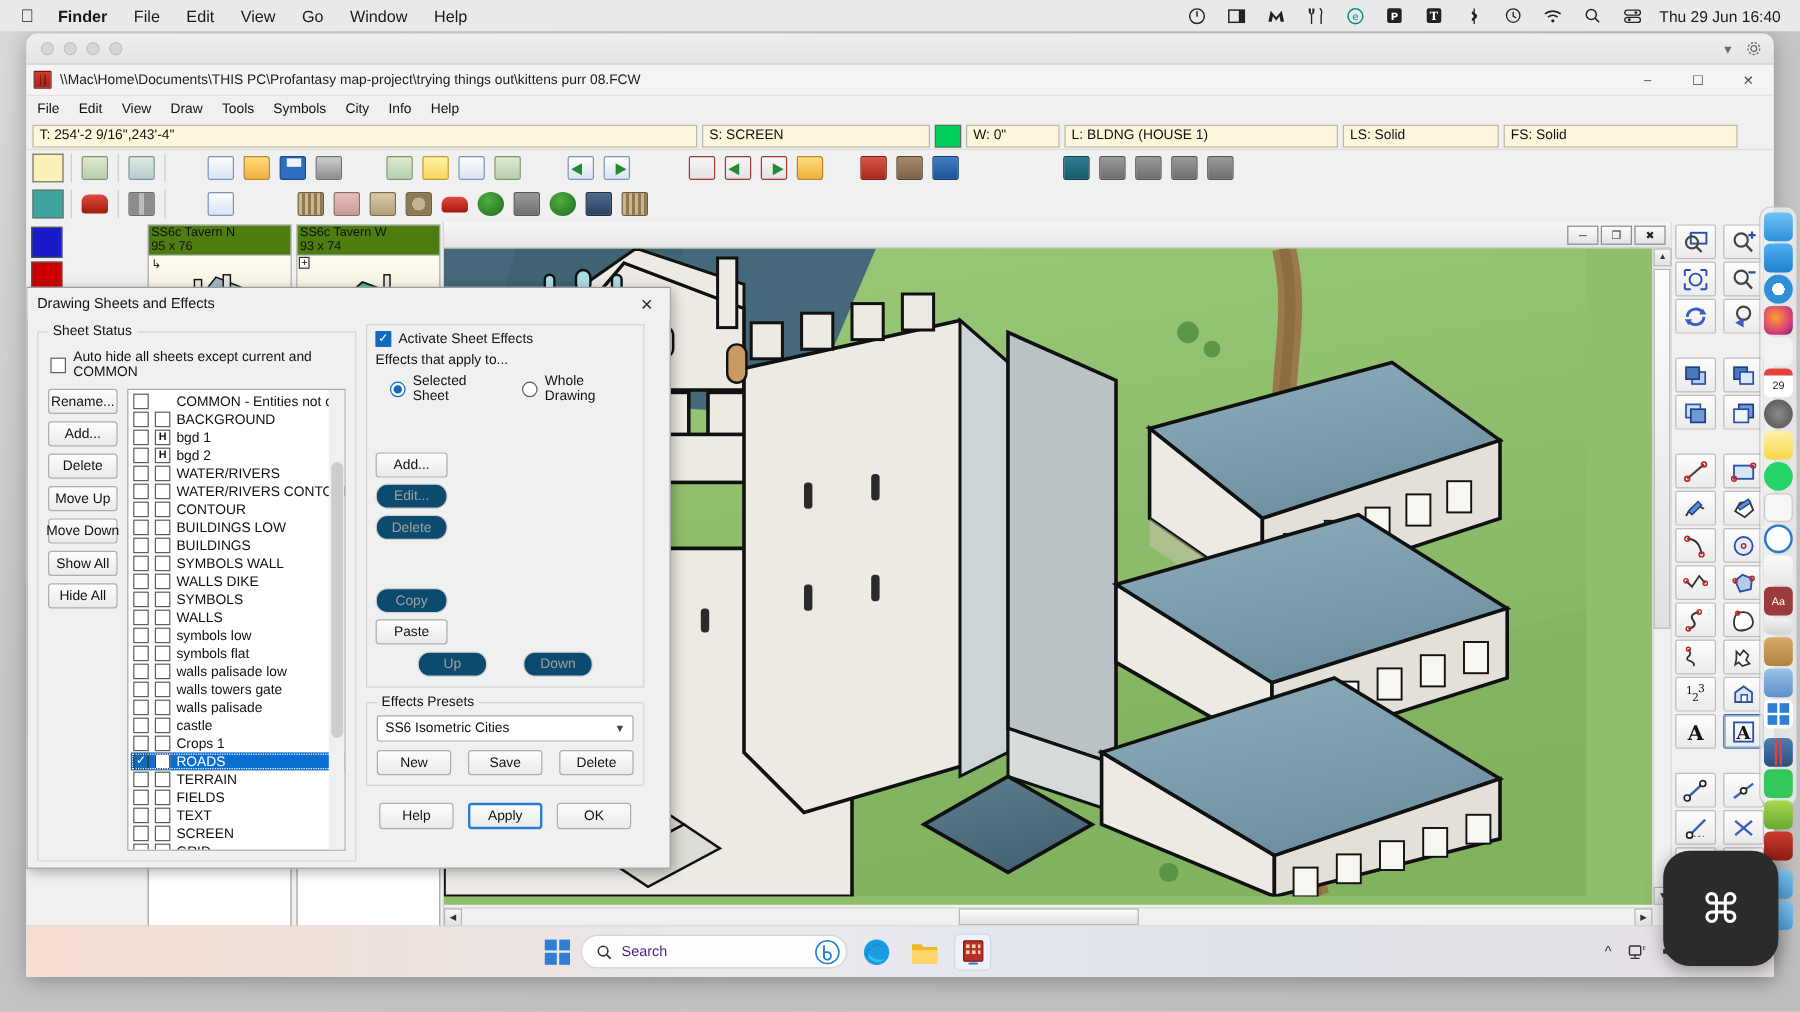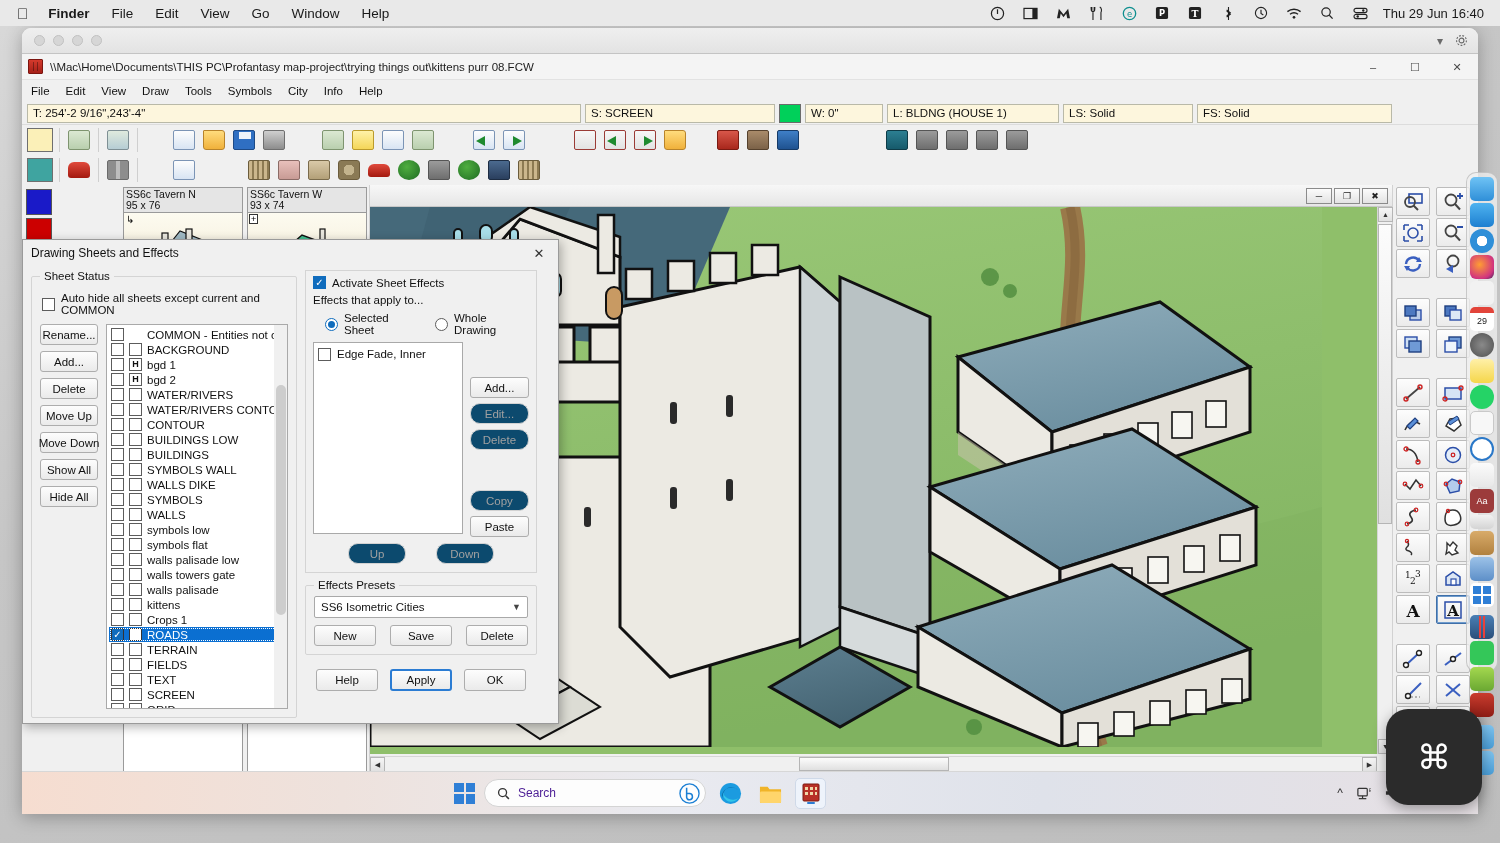--- a/index.html
+++ b/index.html
@@ -100,21 +100,21 @@
   }
   .sfield {
     background: #fdf6dd; border: 1px solid #b9b9a8;
     height: 19px; display: flex; align-items: center;
     padding: 0 5px; font-size: 11.5px; color: #111; overflow: hidden; white-space: nowrap;
   }
   #f-t { width: 554px; }
   #f-s { width: 190px; }
   #f-color { width: 22px; background: #00d05a; border: 1px solid #6b6b6b; height: 19px; flex: none; }
   #f-w { width: 78px; }
-  #f-l { width: 172px; }
+  #f-l { width: 228px; }
   #f-ls { width: 130px; }
   #f-fs { width: 195px; }
 
   
   #toolbar-wrap { background: #f0f0f0; border-top: 1px solid #dcdcdc; }
   .tbrow { display: flex; align-items: center; height: 30px; padding-left: 3px; gap: 0px; }
   .tbtn {
     width: 28px; height: 26px; margin: 0 1px;
     border: 1px solid transparent;
     display: flex; align-items: center; justify-content: center;
@@ -158,21 +158,21 @@
     width: 348px; background: #f0f0f0; border-right: 1px solid #d2d2d2;
     display: flex; position: relative;
   }
   #color-strip { width: 34px; padding: 4px 0 0 4px; display: flex; flex-direction: column; gap: 3px; }
   #color-strip i { display: block; width: 26px; height: 26px; border: 1px solid #555; }
   #symbol-tools { width: 68px; }
   #symbol-cat { flex: 1; padding: 2px; display: flex; gap: 4px; }
   .symcell { width: 120px; border: 1px solid #9a9a9a; background: #fff; }
   .symcell .cap {
     font-size: 10.5px; line-height: 11px; padding: 1px 2px; color: #111;
-    background: #e5e5e5; border-bottom: 1px solid #9a9a9a;
+    background: #4d7c0f; border-bottom: 1px solid #9a9a9a;
   }
   .symcell .thumb {
     height: 78px; background: linear-gradient(#fdfbf0,#efe6cf); position: relative; overflow: hidden;
   }
 
   
   #drawwin { flex: 1; position: relative; background: #f0f0f0; }
   #draw-titlebar {
     position: absolute; left: 0; right: 0; top: 0; height: 22px;
     background: linear-gradient(#f7f7f7,#e6e6e6); border-bottom: 1px solid #c8c8c8;
@@ -1173,21 +1173,21 @@
                       <span class="nm">walls towers gate</span>
                     </div>
                     <div class="srow">
                       <span class="cb"></span>
                       <span class="cb"></span>
                       <span class="nm">walls palisade</span>
                     </div>
                     <div class="srow">
                       <span class="cb"></span>
                       <span class="cb"></span>
-                      <span class="nm">kittens</span>
+                      <span class="nm">castle</span>
                     </div>
                     <div class="srow">
                       <span class="cb"></span>
                       <span class="cb"></span>
                       <span class="nm">Crops 1</span>
                     </div>
                     <div class="srow sel">
                       <span class="cb checked"></span>
                       <span class="cb"></span>
                       <span class="nm">ROADS</span>
@@ -1233,26 +1233,20 @@
               </div>
               <div>Effects that apply to...</div>
               <div style="display:flex;align-items:center;gap:6px;margin:6px 0 0 12px">
                 <span class="radio on"></span>
                 <span>Selected Sheet</span>
                 <span class="radio" style="margin-left:10px"></span>
                 <span>Whole Drawing</span>
               </div>
 
               <div id="fx-listwrap">
-                <div id="fx-list">
-                  <div class="fxrow">
-                    <span class="cb"></span>
-                    <span>Edge Fade, Inner</span>
-                  </div>
-                </div>
                 <div id="fx-btns">
                   <div class="fx-spacer"></div>
                   <div class="dbtn">Add...</div>
                   <div class="dbtn disabled">Edit...</div>
                   <div class="dbtn disabled">Delete</div>
                   <div class="fx-spacer"></div>
                   <div class="dbtn disabled">Copy</div>
                   <div class="dbtn">Paste</div>
                 </div>
               </div>

